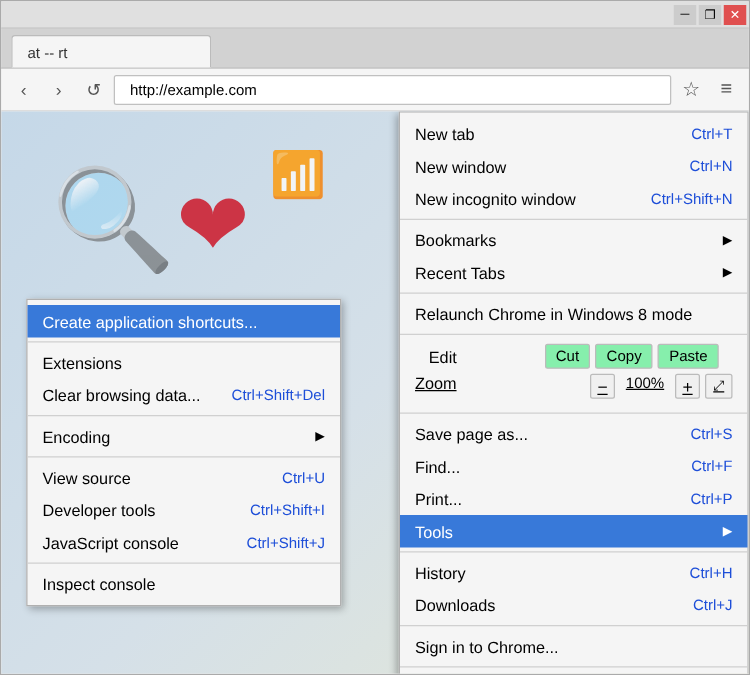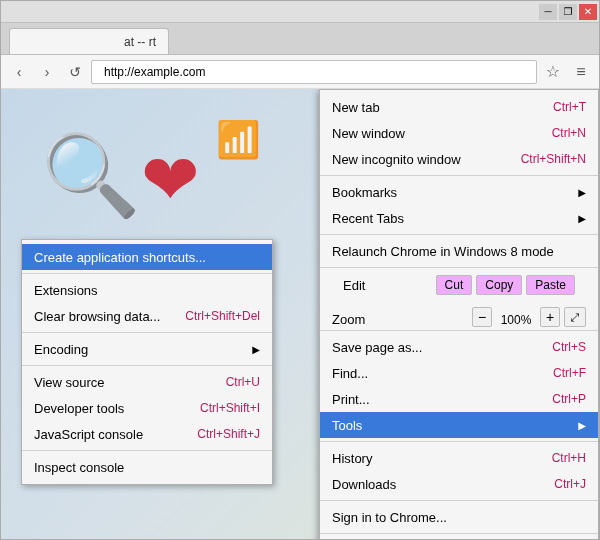--- a/index.html
+++ b/index.html
@@ -63,21 +63,20 @@
       background: #f5f5f5;
       border: 1px solid #bbb;
       border-bottom: none;
       padding: 0 12px;
       display: flex;
       align-items: center;
       font-size: 12px;
       color: #333;
       border-radius: 3px 3px 0 0;
       min-width: 160px;
-      justify-content: flex-end;
     }
 
     .nav-bar {
       height: 34px;
       background: #f5f5f5;
       display: flex;
       align-items: center;
       padding: 0 6px;
       gap: 4px;
       border-bottom: 1px solid #ddd;
@@ -218,21 +217,21 @@
     .menu-item.highlighted {
       background: #3879d9;
       color: white;
     }
 
     .menu-item-label {
       flex: 1;
     }
 
     .menu-item-shortcut {
-      color: #be185d;
+      color: #1d4ed8;
       font-size: 12px;
       margin-left: 20px;
     }
 
     .menu-item-arrow {
       margin-left: 8px;
       font-size: 10px;
     }
 
     .menu-separator {
@@ -248,36 +247,37 @@
       align-items: center;
       padding: 0 23px;
       cursor: default;
     }
 
     .edit-label {
       flex: 1;
     }
 
     .edit-btn {
-      background: #f0abfc;
+      background: #86efac;
       border: 1px solid #bbb;
       padding: 2px 8px;
       font-size: 12px;
       margin-left: 4px;
       cursor: pointer;
       border-radius: 2px;
     }
 
     
     .menu-item-zoom {
       height: 28px;
       display: flex;
-      align-items: flex-end;
+      align-items: flex-start;
       padding: 0 12px;
       cursor: default;
+      text-decoration: underline;
     }
 
     .zoom-label { flex: 1; }
 
     .zoom-btn {
       background: #f0f0f0;
       border: 1px solid #bbb;
       width: 20px;
       height: 20px;
       display: flex;

